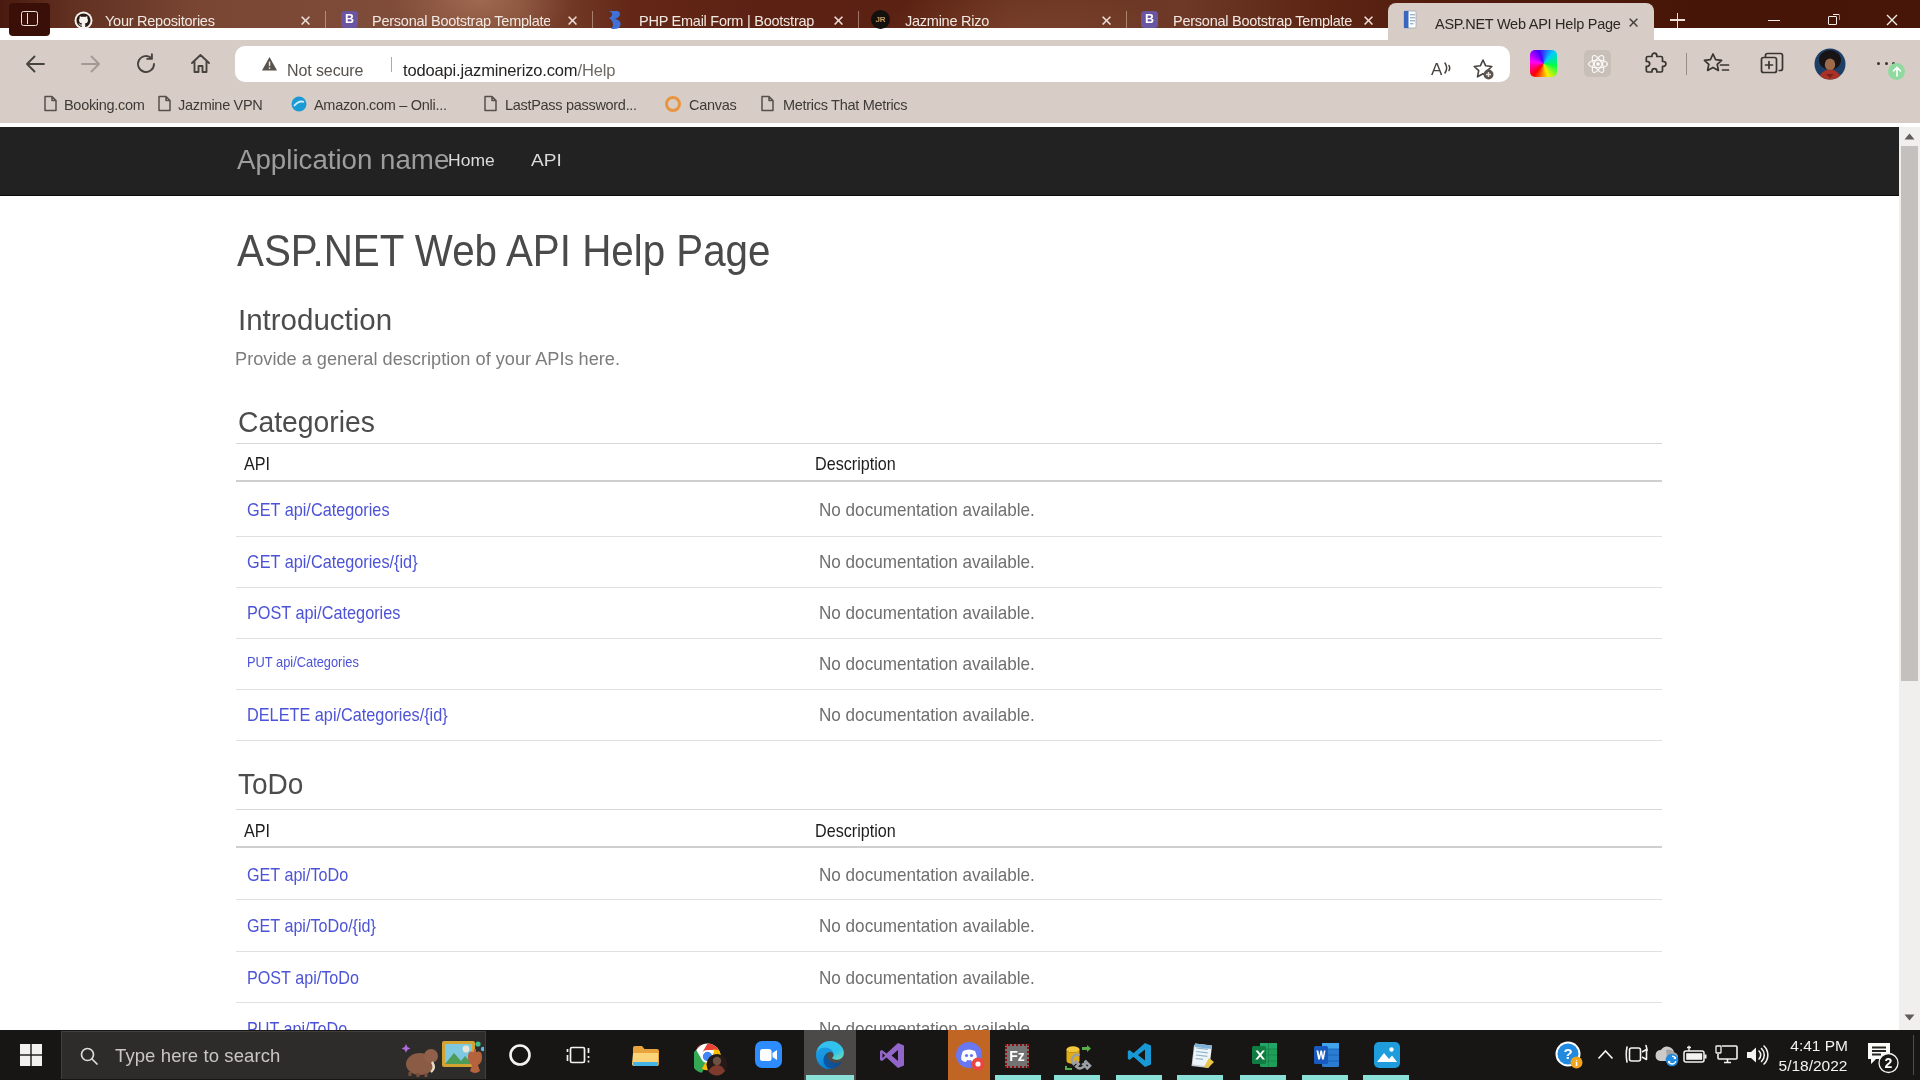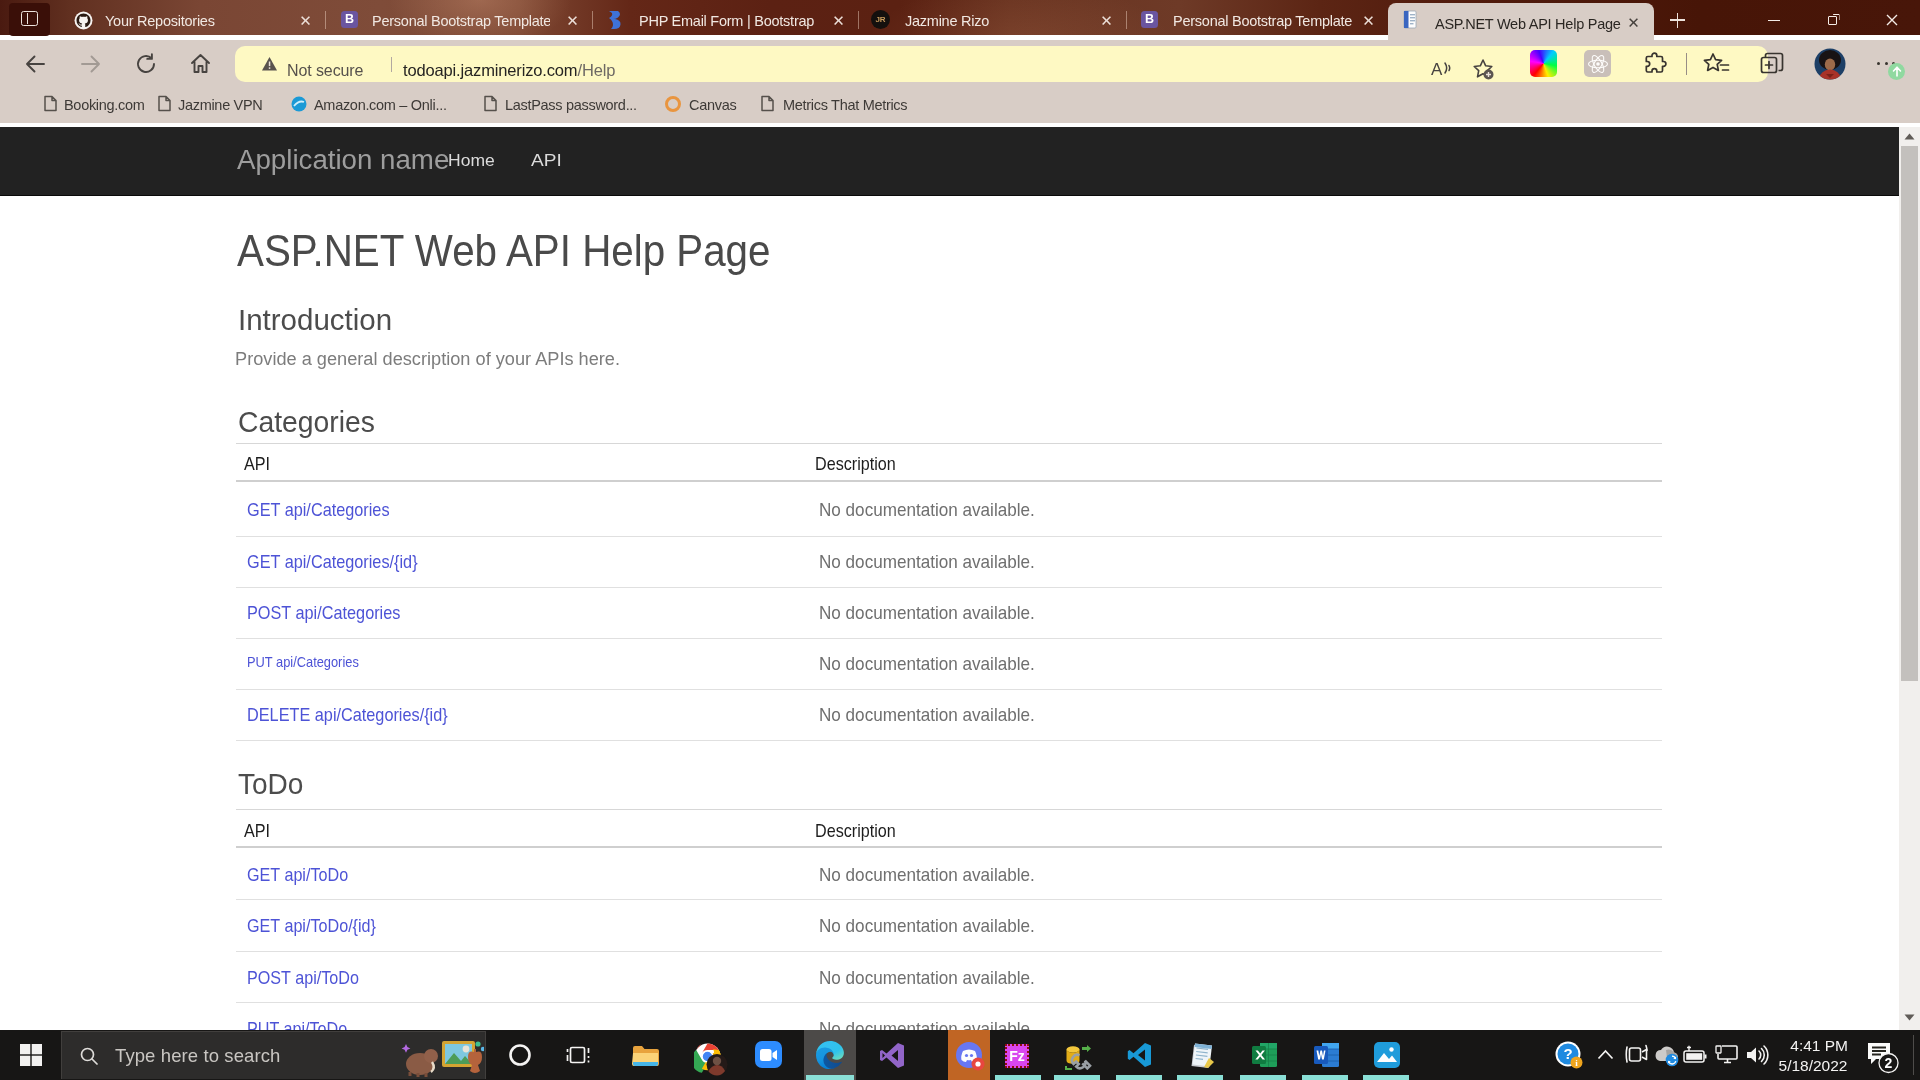--- a/index.html
+++ b/index.html
@@ -3,29 +3,29 @@
 <meta charset="utf-8">
 <style>
   * { margin:0; padding:0; box-sizing:border-box; }
   html,body { width:1920px; height:1080px; overflow:hidden; }
   body { font-family:"Liberation Sans", sans-serif; position:relative; background:#fff; }
   .abs { position:absolute; }
   .tx { position:absolute; line-height:1; white-space:nowrap; }
   .sx { display:inline-block; transform-origin:0 50%; }
 
   
-  #tabbar { position:absolute; left:0; top:0; width:1920px; height:35px;
+  #tabbar { position:absolute; left:0; top:0; width:1920px; height:28px;
     background:radial-gradient(130px 70px at 480px 0px, rgba(255,195,160,0.25), rgba(255,195,160,0) 70%),radial-gradient(220px 90px at 1020px 45px, rgba(255,175,130,0.12), rgba(255,175,130,0) 70%),linear-gradient(90deg,#4a1a10 0px,#613020 70px,#7a4634 200px,#7f4c39 380px,#7e4833 520px,#642717 630px,#5c2113 770px,#5b2112 900px,#693320 1010px,#6e3a27 1180px,#5c2514 1320px,#531d0e 1430px,#471507 1700px,#481609 1920px); }
   .tabtitle { position:absolute; top:12.5px; font-size:14.5px; color:#f1e8e2; letter-spacing:-0.25px; overflow:hidden; white-space:nowrap; }
   .tabx { position:absolute; top:11.5px; width:17px; height:17px; color:#ecdfd8; font-size:15px; line-height:17px; text-align:center; }
   .tsep { position:absolute; top:11px; width:1px; height:18px; background:rgba(255,230,215,0.42); }
 
   
   #toolbar { position:absolute; left:0; top:40px; width:1920px; height:48px; background:#d8cdc6; }
-  #pill { position:absolute; left:235px; top:6px; width:1533px; height:36px; border-radius:10px; background:#fef9c3;padding-left:20px; }
+  #pill { position:absolute; left:235px; top:6px; width:1275px; height:36px; border-radius:10px; background:#ffffff;padding-left:20px; }
   .vsep { position:absolute; width:1px; background:#b2a8a1; }
 
   
   #bookmarks { position:absolute; left:0; top:84px; width:1920px; height:39px; background:#d8cdc6; }
   .bklabel { position:absolute; top:12.5px; font-size:14.5px; color:#3e3a37; letter-spacing:-0.3px; }
 
   
   #page { position:absolute; left:0; top:127px; width:1920px; height:903px; background:#fff; overflow:hidden; }
   #navbar { position:absolute; left:0; top:0; width:1920px; height:69px; background:#222; border-bottom:1px solid #0a0a0a; }
   .hline { position:absolute; background:#ddd; height:1px; }
@@ -380,21 +380,21 @@
   <div class="abs" style="left:948px;top:0;width:42px;height:50px;background:#c06524;"></div>
   <svg class="abs" style="left:955px;top:11px;" width="30" height="30" viewBox="0 0 30 30">
     <circle cx="14" cy="14" r="13" fill="#6877f2"></circle>
     <path d="M8 10 q6 -3 12 0 q2.5 5 1.5 9 q-2 2 -4.5 2 l-1 -2 q-2 .7 -4 0 l-1 2 q-2.5 0 -4.5 -2 q-1 -4 1.5 -9 Z" fill="#fdfdfd"></path>
     <circle cx="11.5" cy="14.5" r="1.6" fill="#6877f2"></circle>
       <circle cx="16.5" cy="14.5" r="1.6" fill="#6877f2"></circle>
     <circle cx="23" cy="23" r="6.5" fill="#e8463f"></circle>
       <circle cx="23" cy="23" r="2.6" fill="#fff"></circle>
   </svg>
   
-  <div class="abs" style="left:1005px;top:14px;width:24px;height:24px;background:#d946ef;border:2px dotted #8f0d0d;color:#fff;font-size:14px;font-weight:bold;text-align:center;line-height:20px;">Fz</div>
+  <div class="abs" style="left:1005px;top:14px;width:24px;height:24px;background:#737373;border:2px dotted #8f0d0d;color:#fff;font-size:14px;font-weight:bold;text-align:center;line-height:20px;">Fz</div>
   <div class="mint" style="left:995px;width:46px;"></div>
   
   <svg class="abs" style="left:1064px;top:12px;" width="28" height="28" viewBox="0 0 28 28">
     <path d="M18 5 l5 0 0 -2 4 3.5 -4 3.5 0 -2 -5 0 Z" fill="#56b04a"></path>
     <path d="M2 24 l0 3 6 0" stroke="#56b04a" stroke-width="2" fill="none"></path>
     <ellipse cx="9" cy="7.5" rx="6.5" ry="3.2" fill="#f3c73c"></ellipse>
     <path d="M2.5 7.5 l0 11 q0 3.2 6.5 3.2 q6.5 0 6.5 -3.2 l0 -11 q-1.8 3.2 -6.5 3.2 q-4.7 0 -6.5 -3.2 Z" fill="#e2ac17"></path>
     <path d="M15.5 13.2 a5.4 5.4 0 0 0 -5.9 8.8 l2.5 -2.5 2.6 2.6 -2.5 2.5 a5.4 5.4 0 0 0 8.8 -5.9 l5 5 -2.7 2.7 -5 -5" fill="none" stroke="#9aa0a6" stroke-width="2.6"></path>
   </svg>
   <div class="mint" style="left:1054px;width:46px;"></div>

